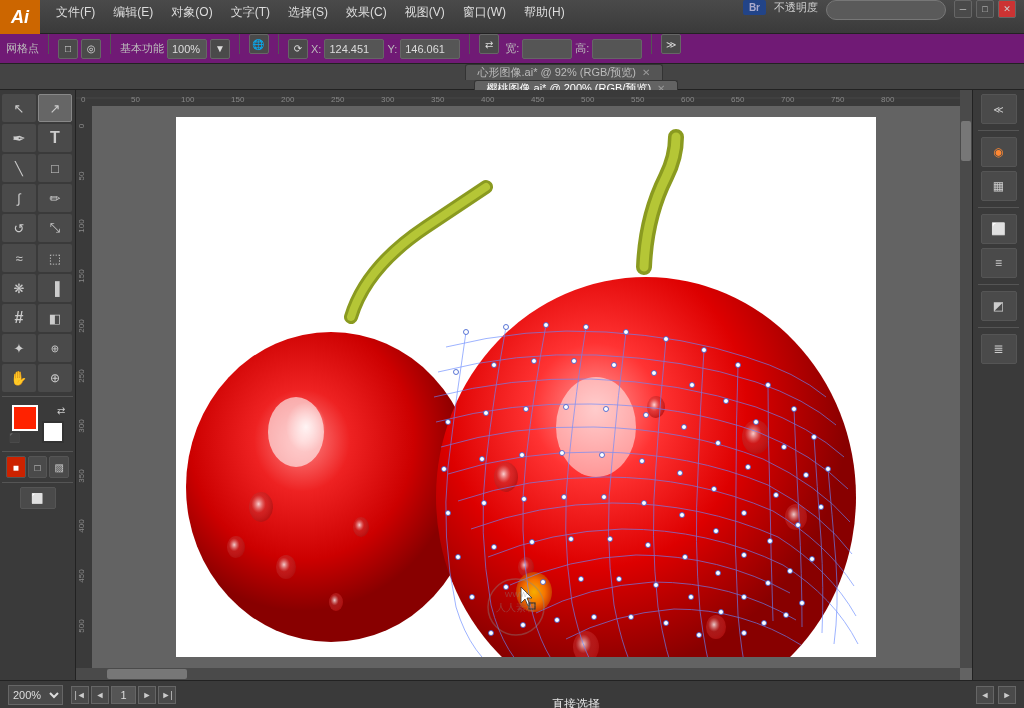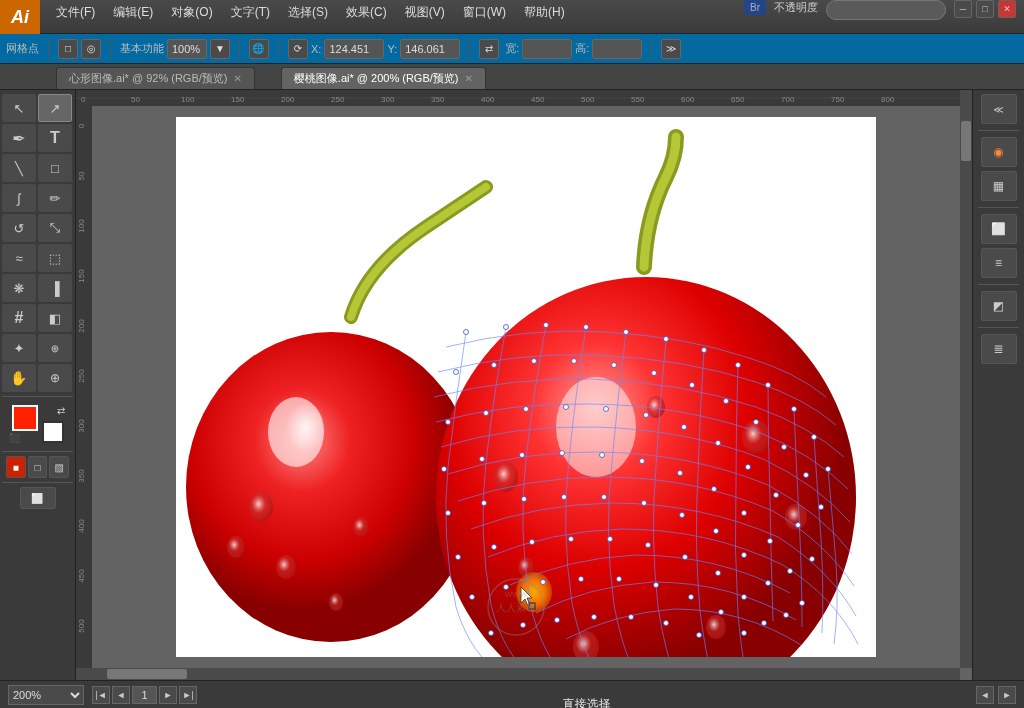--- a/index.html
+++ b/index.html
@@ -78,34 +78,33 @@
     }
     #workspace-label {
       font-size: 11px;
       color: #ccc;
       margin-right: 8px;
     }
     #bridge-btn {
       background: #224488;
       color: #aac;
       font-size: 10px;
-      font-weight: normal;
+      font-weight: bold;
       padding: 2px 6px;
       border-radius: 2px;
       margin-right: 8px;
       cursor: pointer;
     }
 
     
     #controlbar {
       height: 30px;
-      background: #0369a1;
+      background: #701a75;
       border-bottom: 1px solid #222;
       display: flex;
-      align-items: center;
       padding: 0 6px;
       gap: 6px;
     }
     .ctrl-group {
       display: flex;
       align-items: center;
       gap: 3px;
     }
     .ctrl-label { font-size: 11px; color: #bbb; }
     .ctrl-input {
@@ -137,22 +136,23 @@
       background: #555;
       margin: 0 3px;
     }
 
     
     #tabbar {
       height: 26px;
       background: #444;
       border-bottom: 1px solid #222;
       display: flex;
-      align-items: flex-end;
-      padding-left: 56px;
+      align-items: center;
+      padding-left: 106px;
+      flex-direction: column;
     }
     .tab {
       height: 22px;
       padding: 0 12px;
       background: #555;
       border: 1px solid #333;
       border-bottom: none;
       cursor: pointer;
       display: flex;
       align-items: center;
@@ -337,21 +337,21 @@
     .status-zoom {
       display: flex;
       align-items: center;
       gap: 2px;
     }
     .zoom-select {
       background: #4a4a4a;
       border: 1px solid #666;
       color: #ddd;
       height: 20px;
-      width: 76px;
+      width: 55px;
       font-size: 11px;
     }
     .page-nav {
       display: flex;
       align-items: center;
       gap: 2px;
     }
     .nav-btn {
       width: 18px;
       height: 18px;

